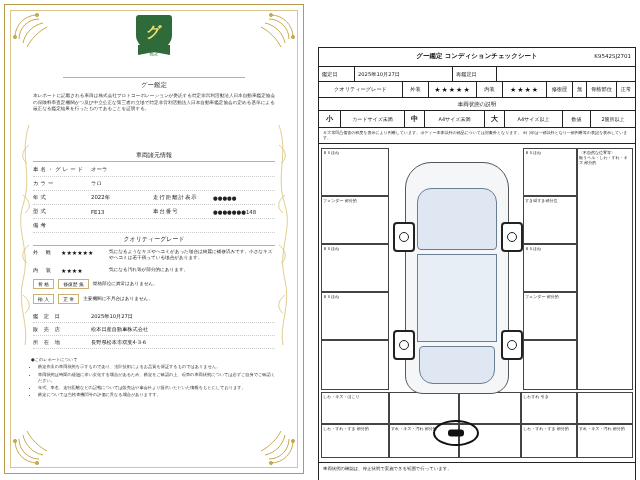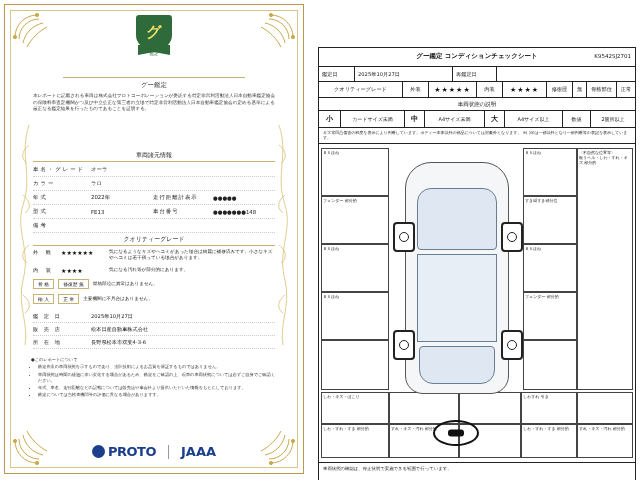--- a/index.html
+++ b/index.html
@@ -261,28 +261,20 @@
     <div class="notes" style="top:352px;">
       <div class="nh">●このレポートについて</div>
       <ul>
         <li>鑑定作業の車両状態を示すものであり、法陸技術によるお品質を保証するものではありません。</li>
         <li>車両状態は時間の経過に伴い変化する場合があるため、鑑定をご確認の上、現車の車両状態については必ずご自身でご確認ください。</li>
         <li>年式、車名、走行距離などの記載については販売店や事会社より提供いただいた情報をもとにしております。</li>
         <li>鑑定については当検査機関等の評価に異なる場合がありますす。</li>
       </ul>
     </div>
 
-    <div class="logos">
-      <div class="proto">
-        <span class="dot"></span>
-        <span>PROTO</span>
-      </div>
-      <div class="divider-v"></div>
-      <div class="jaaa">JAAA</div>
-    </div>
   </div>
 
   <div class="right">
 
     <div class="r-head">
       <div class="ttl">グー鑑定 コンディションチェックシート</div>
       <div class="code">K9542SJ2701</div>
     </div>
 
     <div class="meta">

